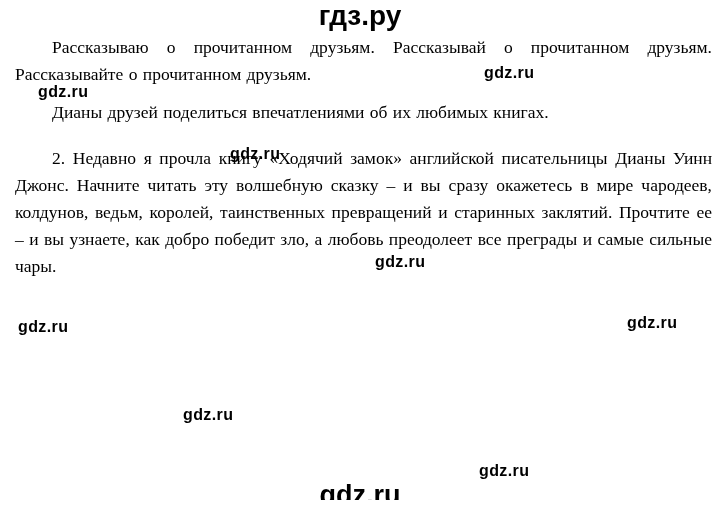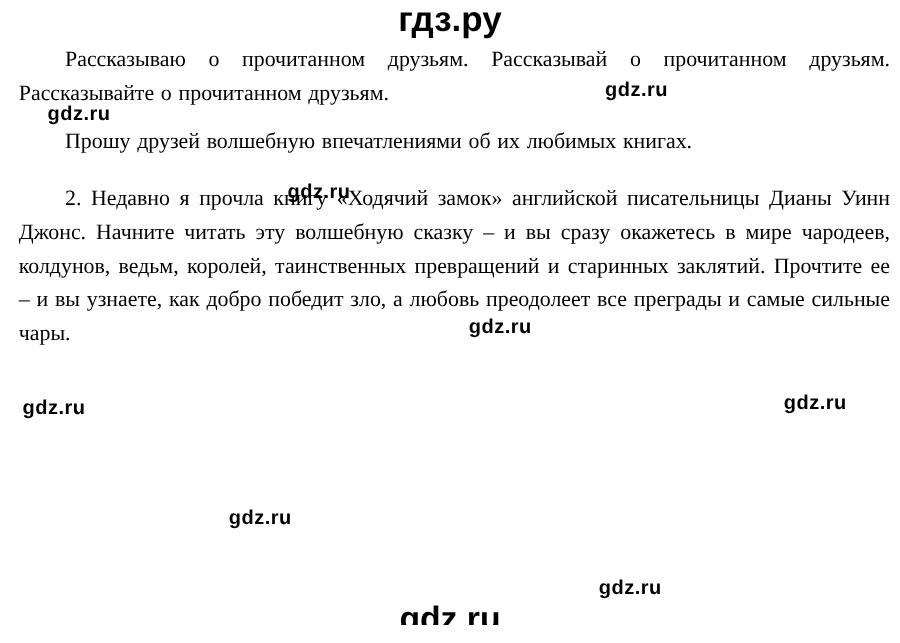--- a/index.html
+++ b/index.html
@@ -74,21 +74,21 @@
 </style>
 </head>
 <body>
 
 <div class="page">
 
   <div class="header-logo">гдз.ру</div>
 
   <div class="content">
     <p class="para para-1">Рассказываю о прочитанном друзьям. Рассказывай о прочитанном друзьям. Рассказывайте о прочитанном друзьям.</p>
-    <p class="para para-3">Прошу друзей волшебную впечатлениями об их любимых книгах.</p>
+    <p class="para para-3">Дианы друзей поделиться впечатлениями об их любимых книгах.</p>
     <p class="para para-6">2. Недавно я прочла книгу «Ходячий замок» английской писательницы Дианы Уинн Джонс. Начните читать эту волшебную сказку – и вы сразу окажетесь в мире чародеев, колдунов, ведьм, королей, таинственных превращений и старинных заклятий. Прочтите ее – и вы узнаете, как добро победит зло, а любовь преодолеет все преграды и самые сильные чары.</p>
   </div>
 
   <span class="wm wm-1">gdz.ru</span>
   <span class="wm wm-2">gdz.ru</span>
   <span class="wm wm-3">gdz.ru</span>
   <span class="wm wm-4">gdz.ru</span>
   <span class="wm wm-5">gdz.ru</span>
   <span class="wm wm-6">gdz.ru</span>
   <span class="wm wm-7">gdz.ru</span>

